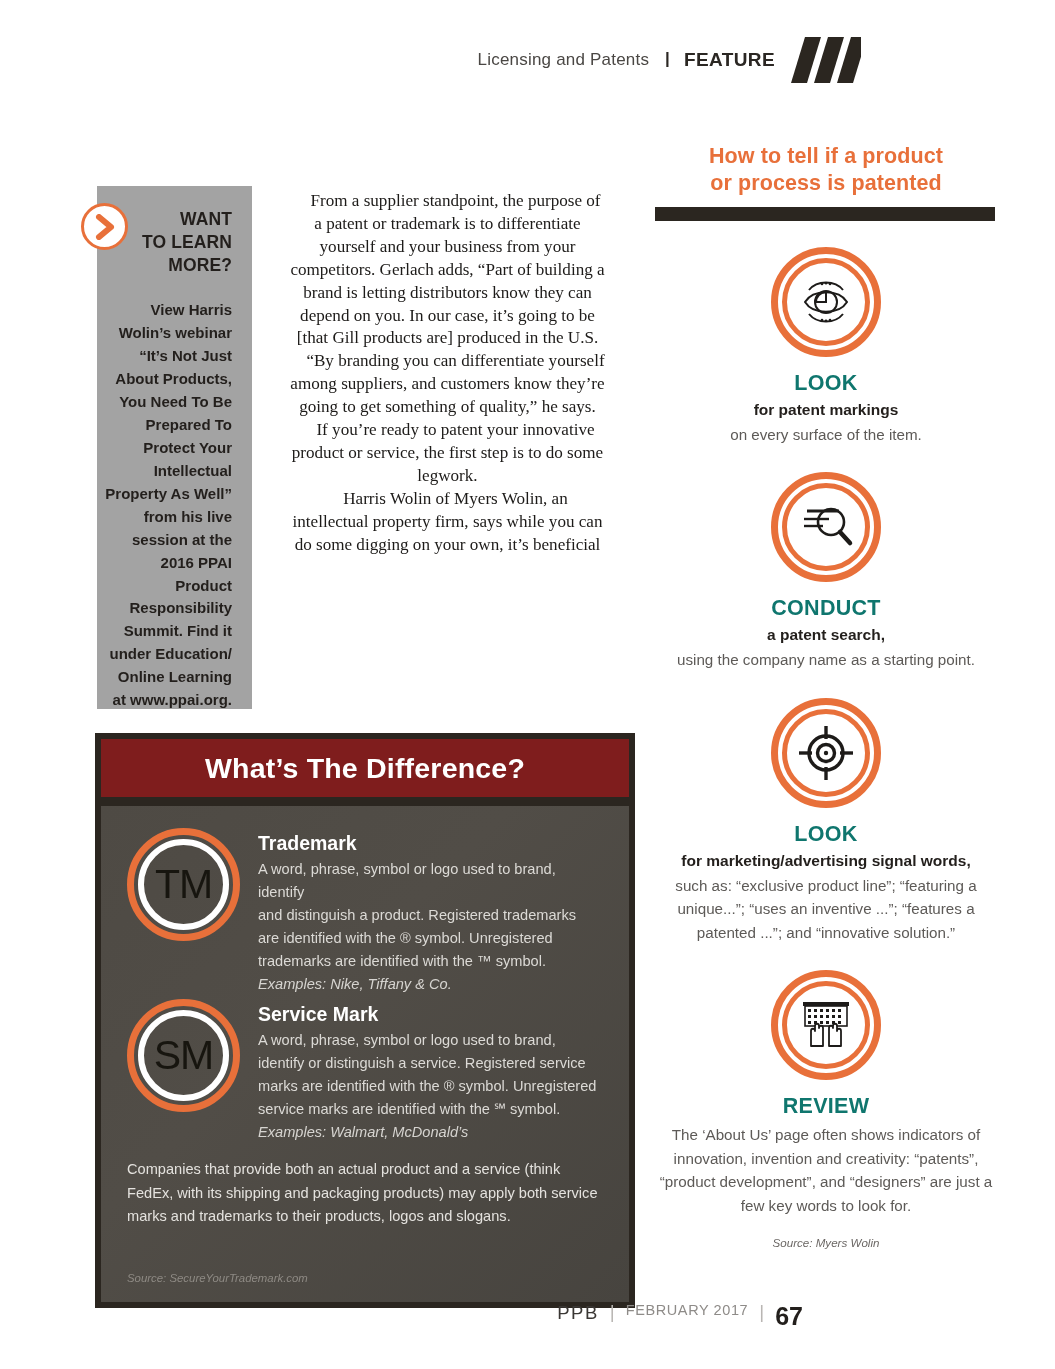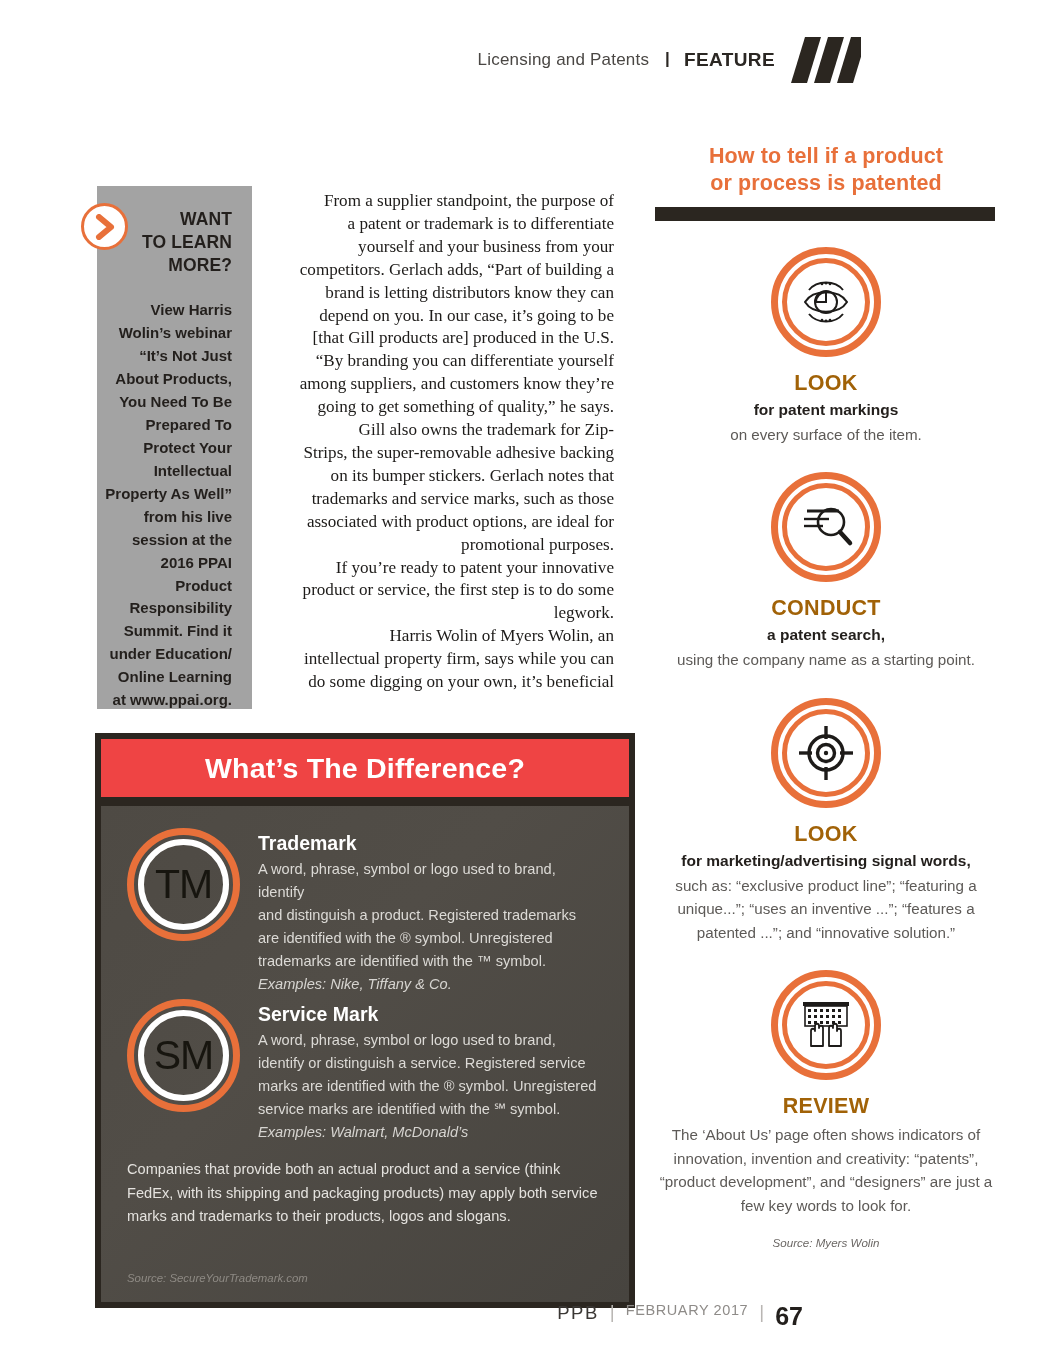--- a/index.html
+++ b/index.html
@@ -53,34 +53,33 @@
     border: 3px solid #e8703a; background: #ffffff;
     display: flex; align-items: center; justify-content: center;
   }
   .arrow-badge svg { display: block; }
 
   
   .bodycopy {
     position: absolute; left: 290px; top: 190px; width: 315px;
     font-family: "Liberation Serif", serif;
     font-size: 17.1px; line-height: 22.9px; color: #1d1b19;
-    text-align: right;
-    margin-left: 9px;
+    text-align: center;
   }
   .bodycopy p { text-indent: 16px; }
 
   
   .diff-box {
     position: absolute; left: 95px; top: 733px;
     width: 540px; height: 575px;
     background: #2b2620;
     padding: 6px;
   }
   .diff-head {
-    height: 58px; background: #ef4444;
+    height: 58px; background: #7f1d1d;
     display: flex; align-items: center; justify-content: center;
   }
   .diff-head-title {
     color: #ffffff; font-size: 28.5px; font-weight: bold; letter-spacing: .2px;
   }
   .diff-gap { height: 9px; background: #2b2620; }
   .diff-body {
     height: 496px;
     background: linear-gradient(135deg, #4e4a44 0%, #514d47 40%, #47443f 100%);
     position: relative;
@@ -149,21 +148,21 @@
   .ring-inner {
     position: absolute; inset: 11px;
     border-radius: 50%; border: 5px solid #e8703a;
   }
   .glyph {
     position: absolute; inset: 22px;
     display: flex; align-items: center; justify-content: center;
   }
   .glyph svg { display: block; }
   .step-title {
-    font-size: 21.5px; font-weight: bold; color: #a16207; letter-spacing: .3px;
+    font-size: 21.5px; font-weight: bold; color: #0f766e; letter-spacing: .3px;
     margin-bottom: 4px;
   }
   .step-sub {
     font-size: 15.5px; font-weight: bold; color: #231f1c; line-height: 1.35;
   }
   .step-detail {
     font-size: 15.2px; color: #5d5a57; line-height: 1.55; margin-top: 2px;
   }
   .howto-source {
     text-align: center; font-size: 11.6px; font-style: italic;
@@ -206,21 +205,20 @@
   </div>
   <div class="arrow-badge">
     <svg width="22" height="26" viewBox="0 0 22 26">
       <polyline points="5,3 17,13 5,23" fill="none" stroke="#e8703a" stroke-width="6" stroke-linecap="round" stroke-linejoin="round"></polyline>
     </svg>
   </div>
 
   <div class="bodycopy">
     <p>From a supplier standpoint, the purpose of a patent or trademark is to differentiate yourself and your business from your competitors. Gerlach adds, “Part of building a brand is letting distributors know they can depend on you. In our case, it’s going to be [that Gill products are] produced in the U.S.</p>
     <p>“By branding you can differentiate yourself among suppliers, and customers know they’re going to get something of quality,” he says.</p>
-    <p> Gill also owns the trademark for Zip-Strips, the super-removable adhesive backing on its bumper stickers. Gerlach notes that trademarks and service marks, such as those associated with product options, are ideal for promotional purposes.</p>
     <p>If you’re ready to patent your innovative product or service, the first step is to do some legwork.</p>
     <p>Harris Wolin of Myers Wolin, an intellectual property firm, says while you can do some digging on your own, it’s beneficial</p>
   </div>
 
   <div class="diff-box">
     <div class="diff-head">
       <span class="diff-head-title">What’s The Difference?</span>
     </div>
     <div class="diff-gap"></div>
     <div class="diff-body">

